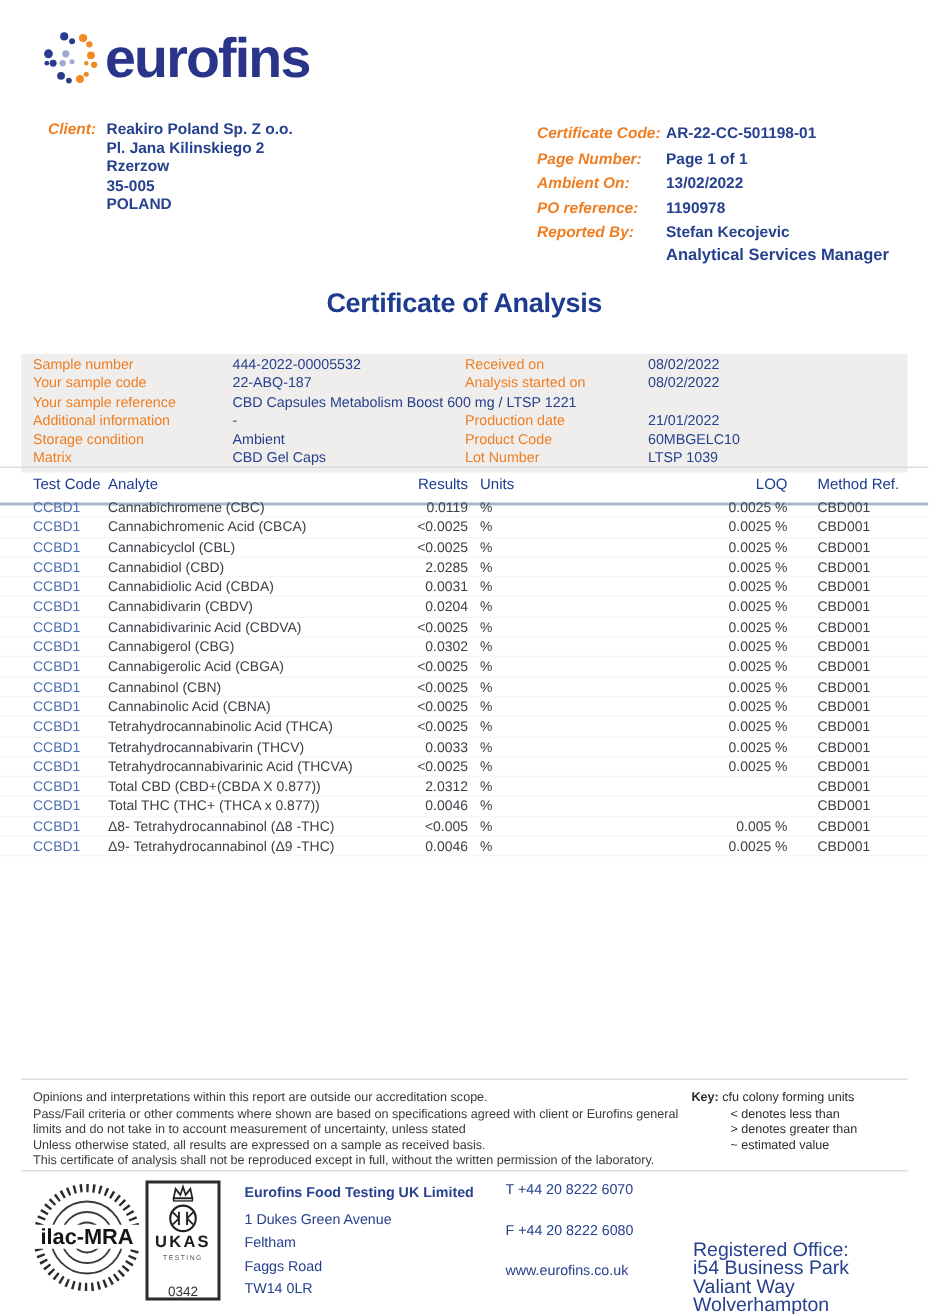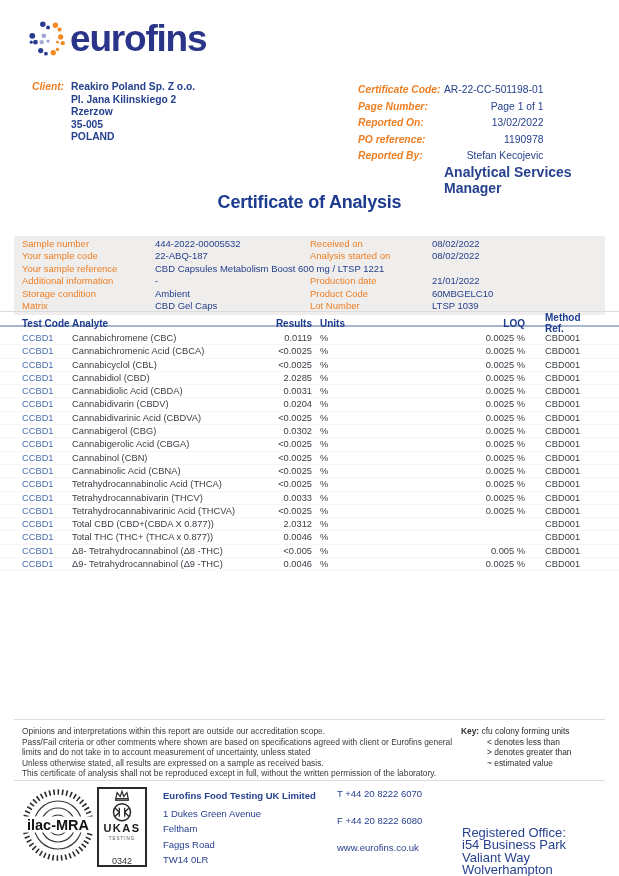--- a/index.html
+++ b/index.html
@@ -15,39 +15,39 @@
   .logo-text {
     font-size:37px; font-weight:600; color:#2A3589; letter-spacing:-1.2px;
     line-height:42px; margin-left:4px;
   }
   .client-label { left:32px; top:81px; color:#EE7E23; font-size:10.3px; font-weight:bold; font-style:italic; }
   .client-address { left:71px; top:81px; font-size:10.3px; font-weight:bold; color:#26418D; line-height:12.6px; }
 
   .meta { left:358px; top:82px; display:grid; grid-template-columns:86px auto;
           font-size:10.3px; line-height:16.6px; }
   .meta-label { color:#EE7E23; font-weight:bold; font-style:italic; }
-  .meta-value { color:#26418D; font-weight:normal;text-align:right; }
-  .meta-manager { left:444px; top:164px; font-size:14px; font-weight:bold; color:#26418D; }
+  .meta-value { color:#26418D; font-weight:bold; }
+  .meta-manager { left:444px; top:164px; font-size:11px; font-weight:bold; color:#26418D; }
 
   .page-title { left:0; top:192px; width:619px; text-align:center;
     font-size:18px; font-weight:bold; color:#1D3C8F; letter-spacing:-0.2px; }
 
   
   .sample-panel { left:14px; top:236px; width:591px; background:#EFEEEC; padding:2px 0 3px 0; }
   .si-row { display:grid; grid-template-columns:133px 155px 122px auto;
             padding-left:8px; font-size:9.5px; line-height:12.4px; }
   .si-label { color:#EE7E23; }
   .si-value { color:#26418D; }
   .si-span  { grid-column:2 / 5; }
 
   
   .tbl-grid { display:grid; grid-template-columns:50px 198px 42px 30px 183px 1fr;
               padding:0 19px 0 22px; width:619px; }
-  .results-header { left:0; top:311px; height:16px; align-items:center;
-    font-size:10px; font-weight:bold; color:#1D3C8F;
+  .results-header { left:0; top:311px; height:26px; align-items:center;
+    font-size:10px; font-weight:normal; color:#1D3C8F;
     border-top:1px solid #DCDCDC; border-bottom:2px solid #A9B7CD; }
   .h-res,.c-res { text-align:right; }
   .h-unit,.c-unit { padding-left:8px; }
   .h-loq,.c-loq { text-align:right; }
   .h-meth,.c-meth { padding-left:20px; }
   .results-body { left:0; top:332px; width:493px; }
   .r-row { font-size:9.3px; line-height:12.3px; border-bottom:1px solid rgba(0,0,0,0.035); }
   .c-test { color:#4B6FAF; }
   .c-analyte,.c-res,.c-unit,.c-loq,.c-meth { color:#3B4046; }
 
@@ -104,21 +104,21 @@
   <div>Rzerzow</div>
   <div>35-005</div>
   <div>POLAND</div>
 </div>
 
 <div class="abs meta">
   <div class="meta-label">Certificate Code:</div>
   <div class="meta-value">AR-22-CC-501198-01</div>
   <div class="meta-label">Page Number:</div>
   <div class="meta-value">Page 1 of 1</div>
-  <div class="meta-label">Reported On:</div>
+  <div class="meta-label">Ambient On:</div>
   <div class="meta-value">13/02/2022</div>
   <div class="meta-label">PO reference:</div>
   <div class="meta-value">1190978</div>
   <div class="meta-label">Reported By:</div>
   <div class="meta-value">Stefan Kecojevic</div>
 </div>
 <div class="abs meta-manager">Analytical Services Manager</div>
 
 <div class="abs page-title">Certificate of Analysis</div>
 

